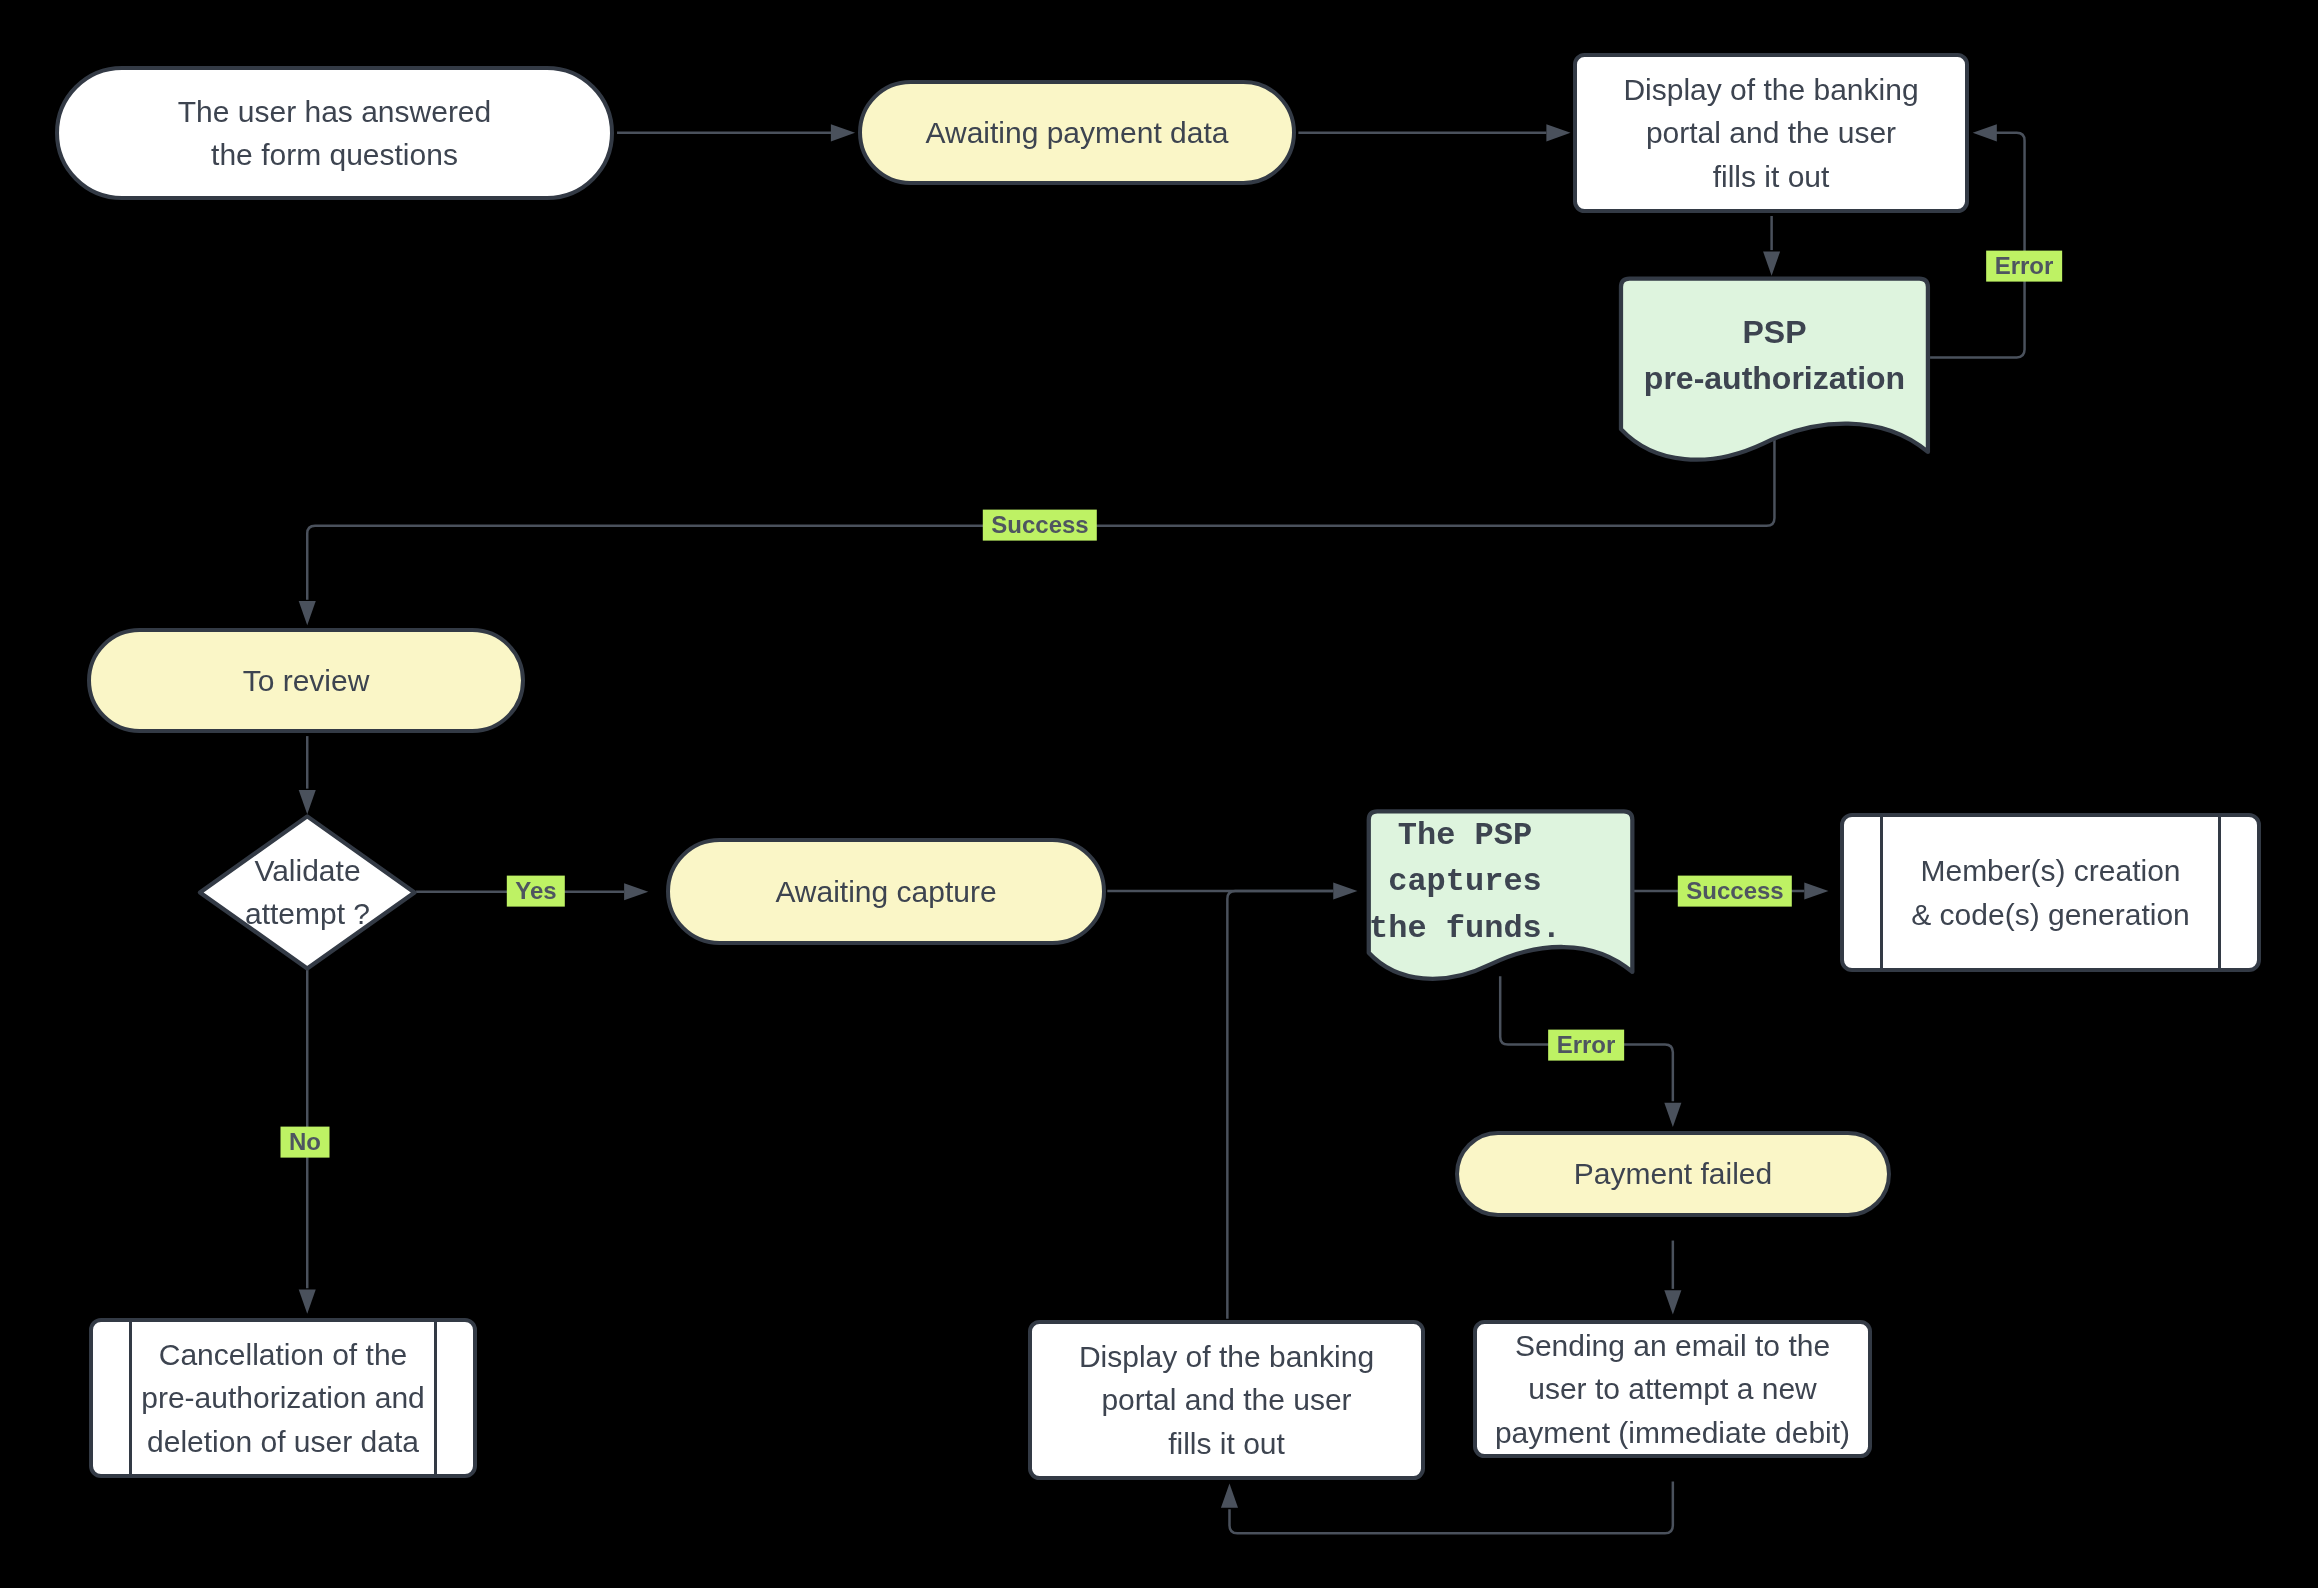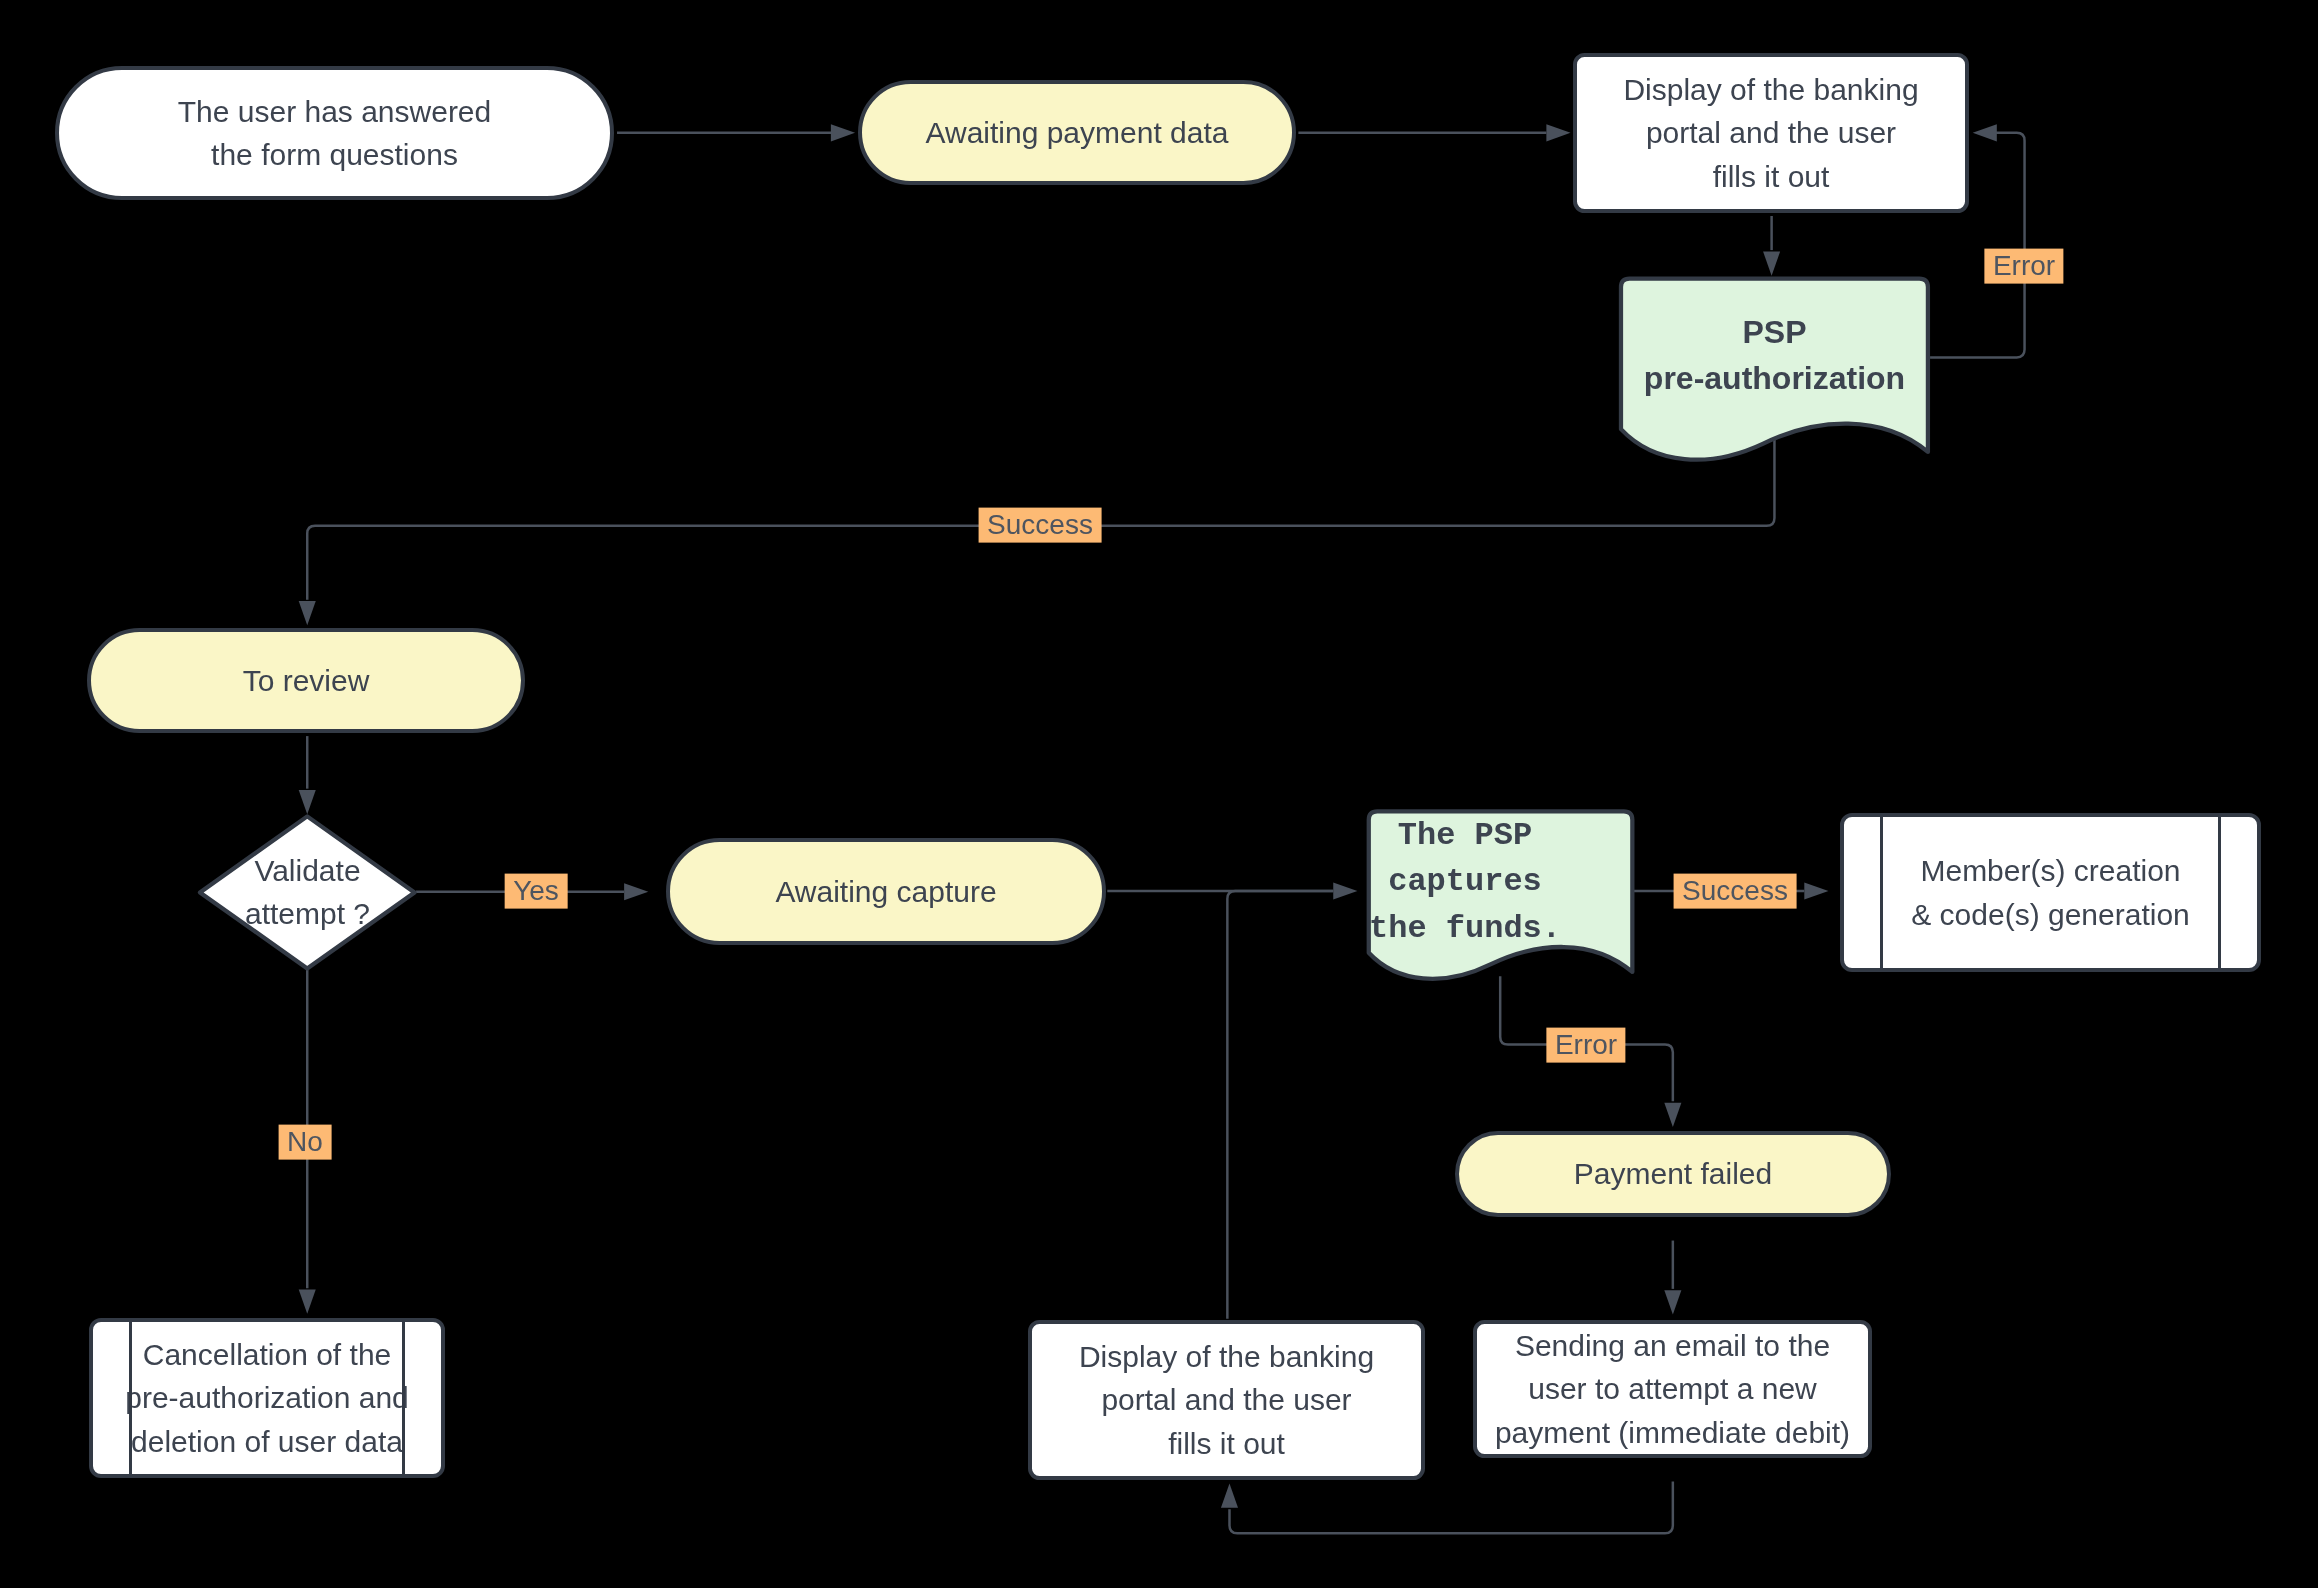--- a/index.html
+++ b/index.html
@@ -31,22 +31,22 @@
   .terminator{background:var(--white);border:4.3px solid var(--border);border-radius:78px;}
   .state{background:var(--yellow);border:4.3px solid var(--border);border-radius:61px;}
   .process{background:var(--white);border:4.3px solid var(--border);border-radius:11.4px;}
   .subprocess{background:var(--white);border:4.3px solid var(--border);border-radius:12px;}
   .bar{position:absolute;top:0;bottom:0;width:2.8px;background:var(--border);}
   .bar-left{left:36px;}
   .bar-right{right:36px;}
   .overlay{background:transparent;border:none;}
   .bold{font-weight:bold;font-size:32px;}
   .edge-label{
-    position:absolute;transform:translate(-50%,-50%);background:#fdba74;
-    color:var(--label);font-weight:normal;font-size:28px;padding:1.4px 8.5px;
+    position:absolute;transform:translate(-50%,-50%);background:#bef264;
+    color:var(--label);font-weight:bold;font-size:24px;padding:1.4px 8.5px;
     white-space:nowrap;
   }
 </style>
 </head>
 <body>
 
 <div class="canvas">
 
   <svg class="wires" width="2319" height="1588" viewBox="0 0 3263 2235">
 
@@ -146,21 +146,21 @@
     <span class="bar bar-left"></span>
     <span class="bar bar-right"></span>
     <span class="txt">Member(s) creation
 &amp; code(s) generation</span>
   </div>
 
   <div class="node state" style="left:1455px;top:1131px;width:436px;height:86px;border-radius:55px;">
     <span class="txt">Payment failed</span>
   </div>
 
-  <div class="node subprocess" style="left:89px;top:1318px;width:356px;height:160px;">
+  <div class="node subprocess" style="left:89px;top:1318px;width:388px;height:160px;">
     <span class="bar bar-left"></span>
     <span class="bar bar-right"></span>
     <span class="txt">Cancellation of the
 pre-authorization and
 deletion of user data</span>
   </div>
 
   <div class="node process" style="left:1028px;top:1320px;width:397px;height:160px;">
     <span class="txt">Display of the banking
 portal and the user

